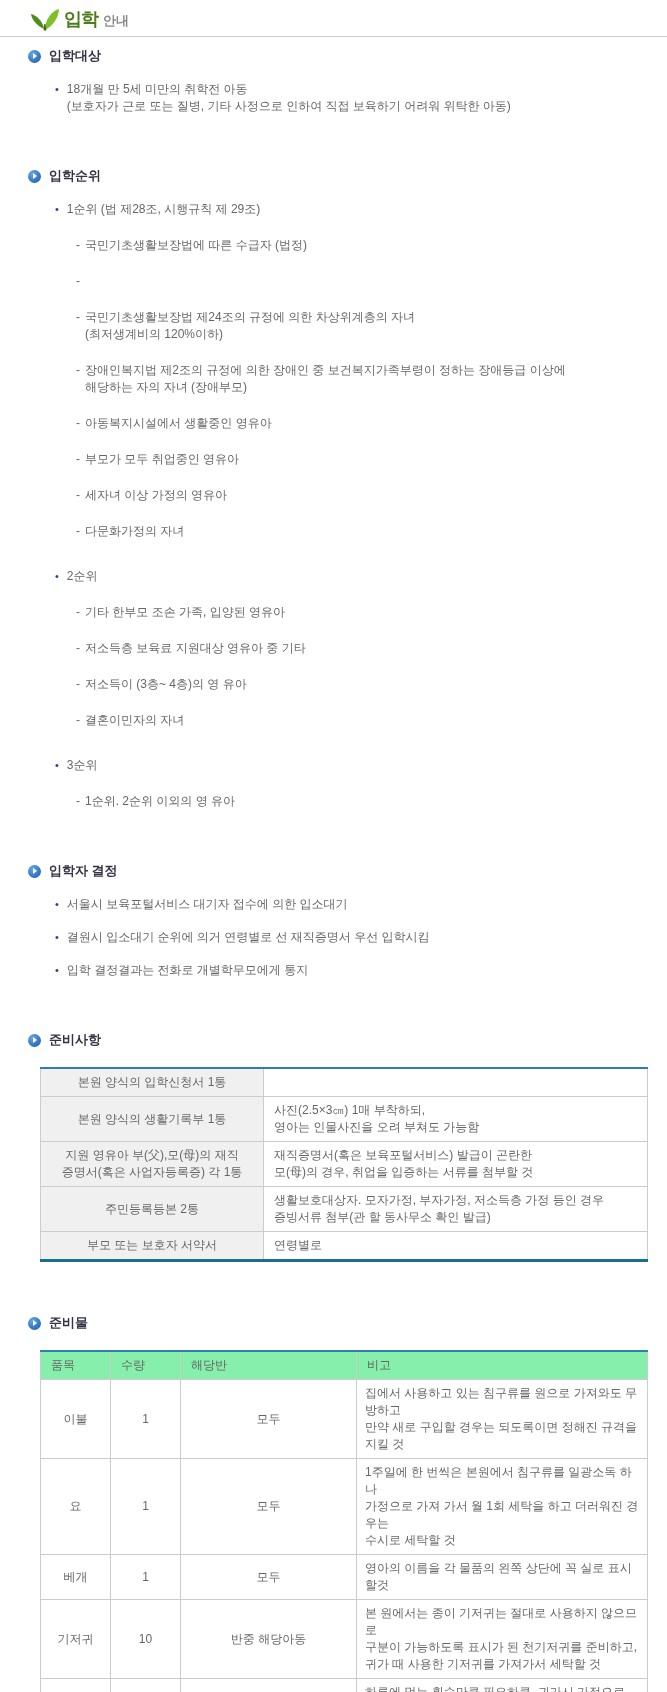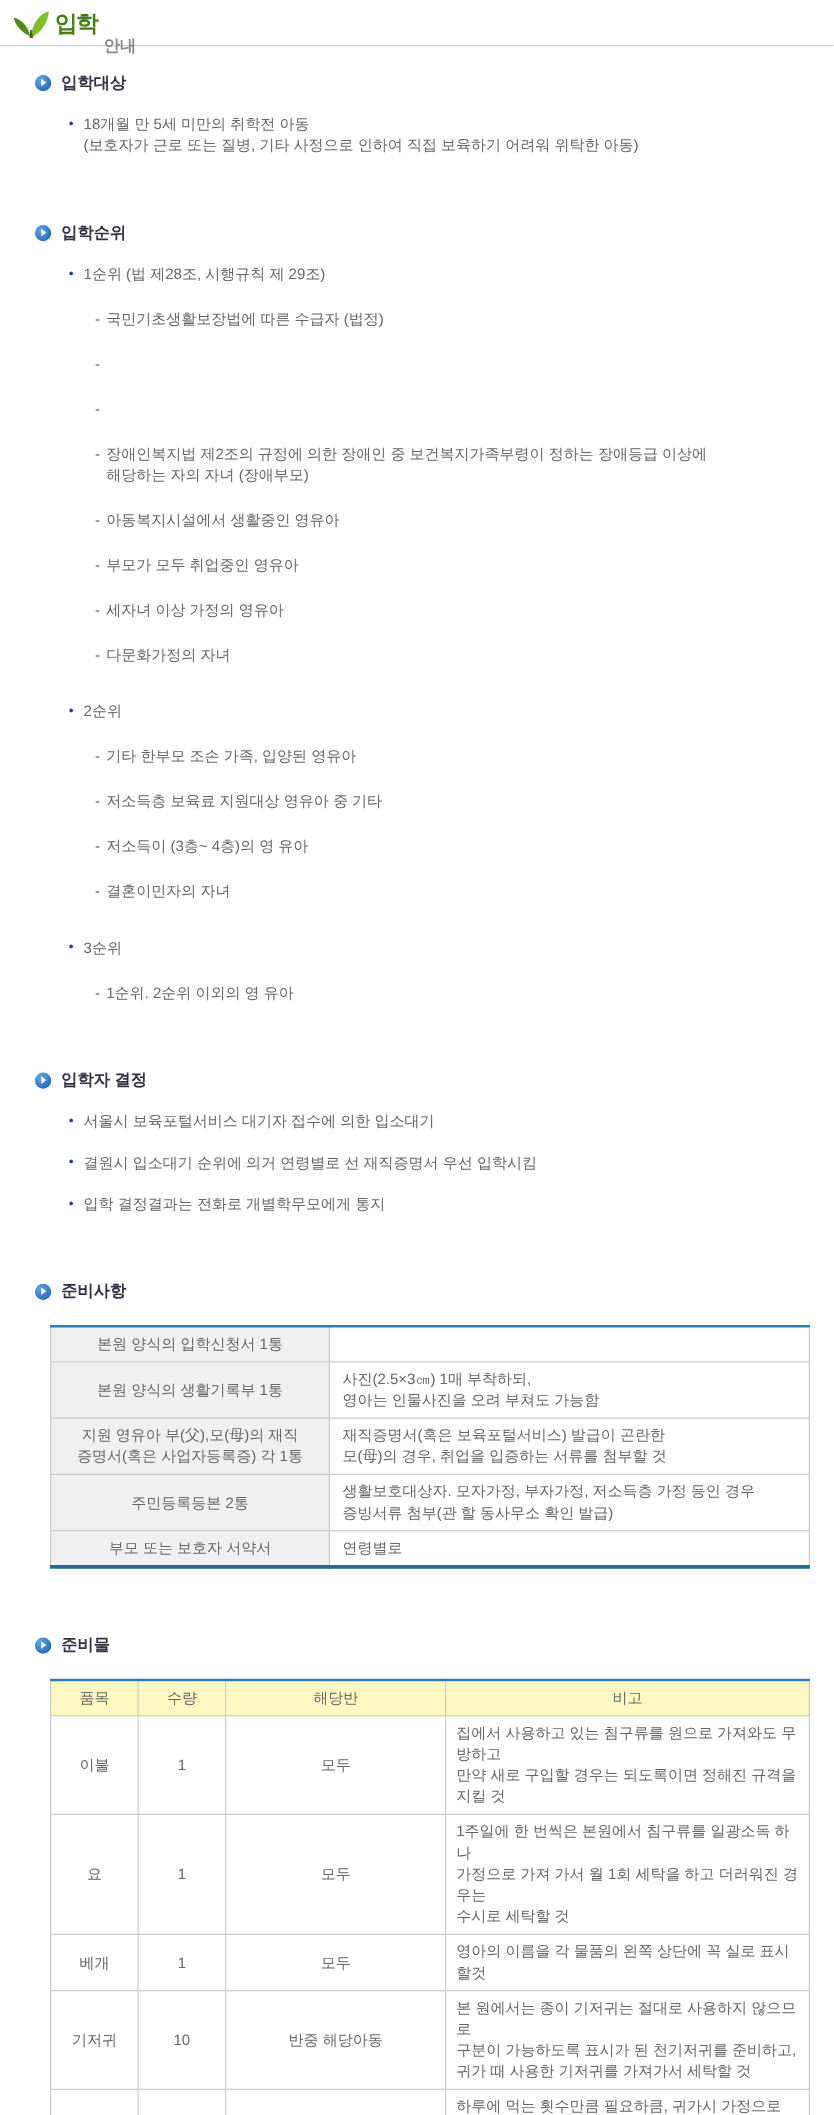--- a/index.html
+++ b/index.html
@@ -11,48 +11,49 @@
     font-size:12px;
     color:#666666;
     box-sizing:border-box;
     padding-bottom:40px;
   }
   
   .page-header{
     display:flex;
     align-items:center;
     padding:7px 0 0 10px;
+    margin-left:20px;
   }
   .sprout{width:30px;height:24px;display:inline-block;}
   .title-main{
     font-size:18px;
     font-weight:bold;
     color:#4a7d16;
     margin-left:4px;
     letter-spacing:-1px;
   }
   .title-sub{
     font-size:13px;
     font-weight:bold;
     color:#8a8a8a;
     margin-left:5px;
     position:relative;
-    top:18px;
+    top:2px;
   }
   .header-rule{
     border-top:1px solid #cccccc;
     margin-top:5px;
   }
   
   .section-head{
     display:flex;
     align-items:center;
     margin:52px 0 0 28px;
   }
-  .section-head.first{margin-top:20px;text-align:center;}
+  .section-head.first{margin-top:10px;text-align:center;}
   .section-icon{
     width:13px;
     height:13px;
     border-radius:50%;
     background:radial-gradient(circle at 35% 30%, #5fa8e8, #1a55a8);
     position:relative;
     display:inline-block;
     flex:0 0 13px;
   }
   .section-icon .tri{
@@ -110,21 +111,21 @@
     word-break:break-all;
   }
   .dt-name{
     background:#f0f0f0;
     width:202px;
     text-align:center;
     white-space:pre-line;
     padding-left:10px;
   }
   .dt-note{white-space:pre-line;text-align:left;}
-  .sup-table th{background:#fef9c3;text-align:center;}
+  .sup-table th{background:#86efac;text-align:left;}
   .col-item{width:49px;text-align:center;}
   .col-qty{width:49px;text-align:center;}
   .col-cls{width:155px;text-align:center;}
   .col-note{text-align:left;white-space:pre-line;padding:5px 8px;}
 </style>
 </head>
 <body>
 
 <div class="page-header">
   <span class="sprout">
@@ -164,20 +165,22 @@
 </div>
 <div class="dash-item">
   <span class="dash-mark">-</span>
   <span class="dash-text">국민기초생활보장법에 따른 수급자 (법정)</span>
 </div>
 <div class="dash-item">
   <span class="dash-mark">-</span>
 </div>
 <div class="dash-item">
   <span class="dash-mark">-</span>
+  <span class="dash-text">국민기초생활보장법 제24조의 규정에 의한 차상위계층의 자녀
+(최저생계비의 120%이하)</span>
 </div>
 <div class="dash-item">
   <span class="dash-mark">-</span>
   <span class="dash-text">장애인복지법 제2조의 규정에 의한 장애인 중 보건복지가족부령이 정하는 장애등급 이상에
 해당하는 자의 자녀 (장애부모)</span>
 </div>
 <div class="dash-item">
   <span class="dash-mark">-</span>
   <span class="dash-text">아동복지시설에서 생활중인 영유아</span>
 </div>

